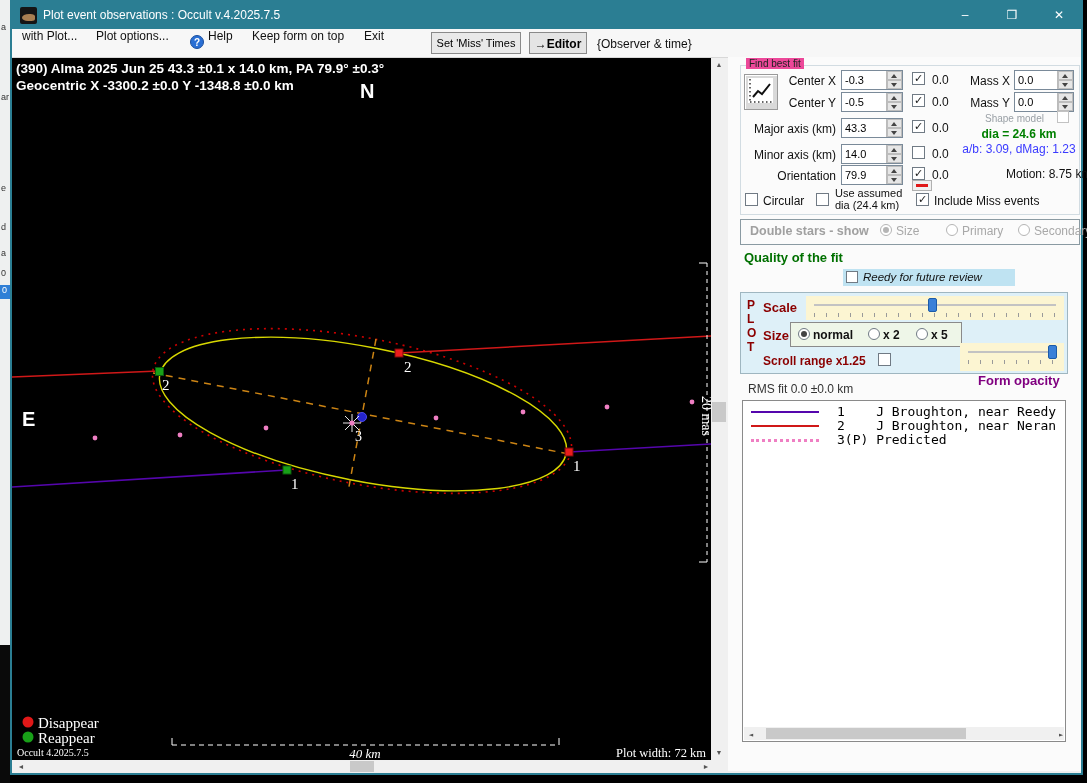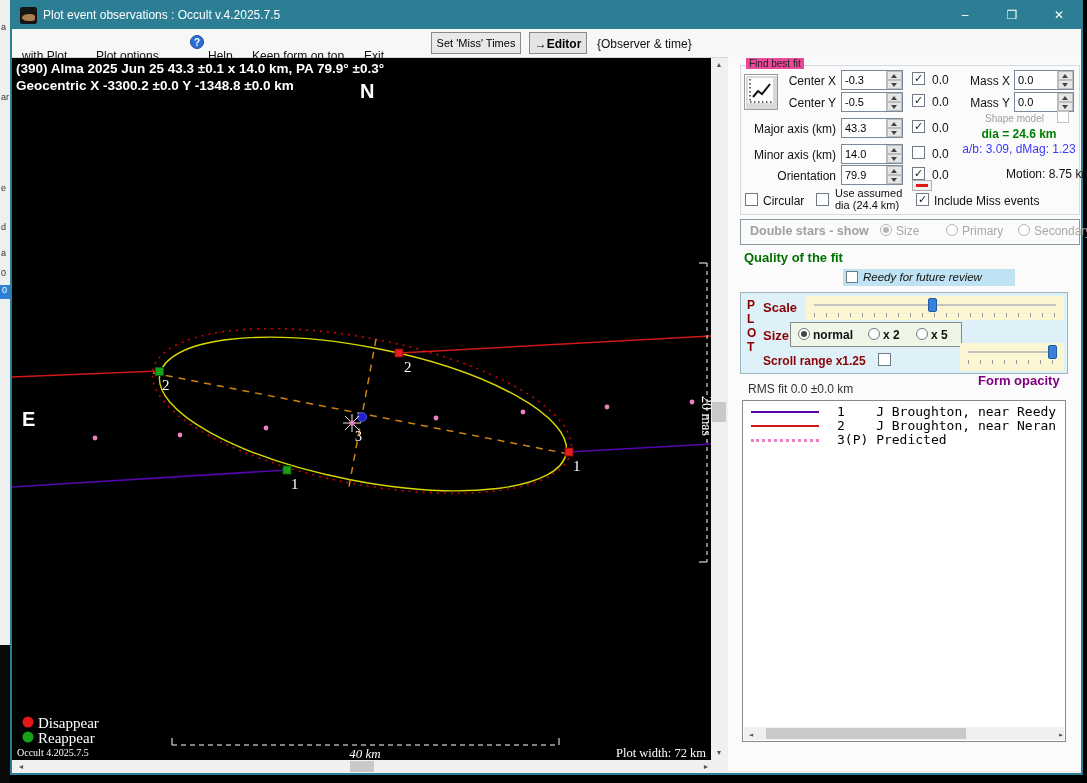--- a/index.html
+++ b/index.html
@@ -12,21 +12,21 @@
   .bg-sel{left:0;top:285px;width:10px;height:14px;background:#2f7fd6;color:#fff;font-size:9px;padding-left:2px;}
   .bg-dark{left:0;top:645px;width:10px;height:138px;background:#0a0a0a;}
   
   .window{left:10px;top:0;width:1073px;height:775px;border:2px solid #2b7e93;background:#f0f0f0;box-sizing:border-box;}
   .titlebar{left:12px;top:2px;width:1069px;height:27px;background:#2b7e93;color:#fff;}
   .title-icon{left:8px;top:5px;width:17px;height:17px;background:#151515;border-radius:2px;overflow:hidden;}
   .title-icon i{position:absolute;left:2px;top:7px;width:13px;height:7px;background:#a97f52;border-radius:60% 40% 30% 50%;}
   .title-text{left:31px;top:6px;font-size:12px;color:#fff;white-space:nowrap;}
   .wbtn{top:6px;width:30px;height:16px;color:#fff;text-align:center;font-size:12px;line-height:15px;}
   .menubar{left:12px;top:29px;width:1069px;height:28px;background:#f7f7f7;border-bottom:1px solid #d8d8d8;}
-  .mitem{top:20px;font-size:12px;color:#111;white-space:nowrap;}
+  .mitem{top:0;font-size:12px;color:#111;white-space:nowrap;}
   .help-ic{top:6px;width:14px;height:14px;border-radius:50%;background:#2a6fd4;color:#fff;font-size:10px;font-weight:bold;text-align:center;line-height:14px;border:1px solid #1b4f9e;box-sizing:border-box;}
   .mbtn{top:3px;height:22px;border:1px solid #8a8a8a;background:#e9e9e9;font-size:11px;text-align:center;box-sizing:border-box;padding-top:4px;}
   .mbtn.bold{font-weight:bold;font-size:12px;background:#e4e4e4;}
   
   .sb{background:#f0f0f0;}
   .sb .arrow{position:absolute;color:#555;font-size:7px;line-height:10px;text-align:center;width:14px;}
   .thumb{position:absolute;background:#c9c9c9;}
   
   .panel{left:728px;top:57px;width:353px;height:714px;background:#fbfbfb;}
   .grp{position:absolute;border:1px solid #d2dce2;}

